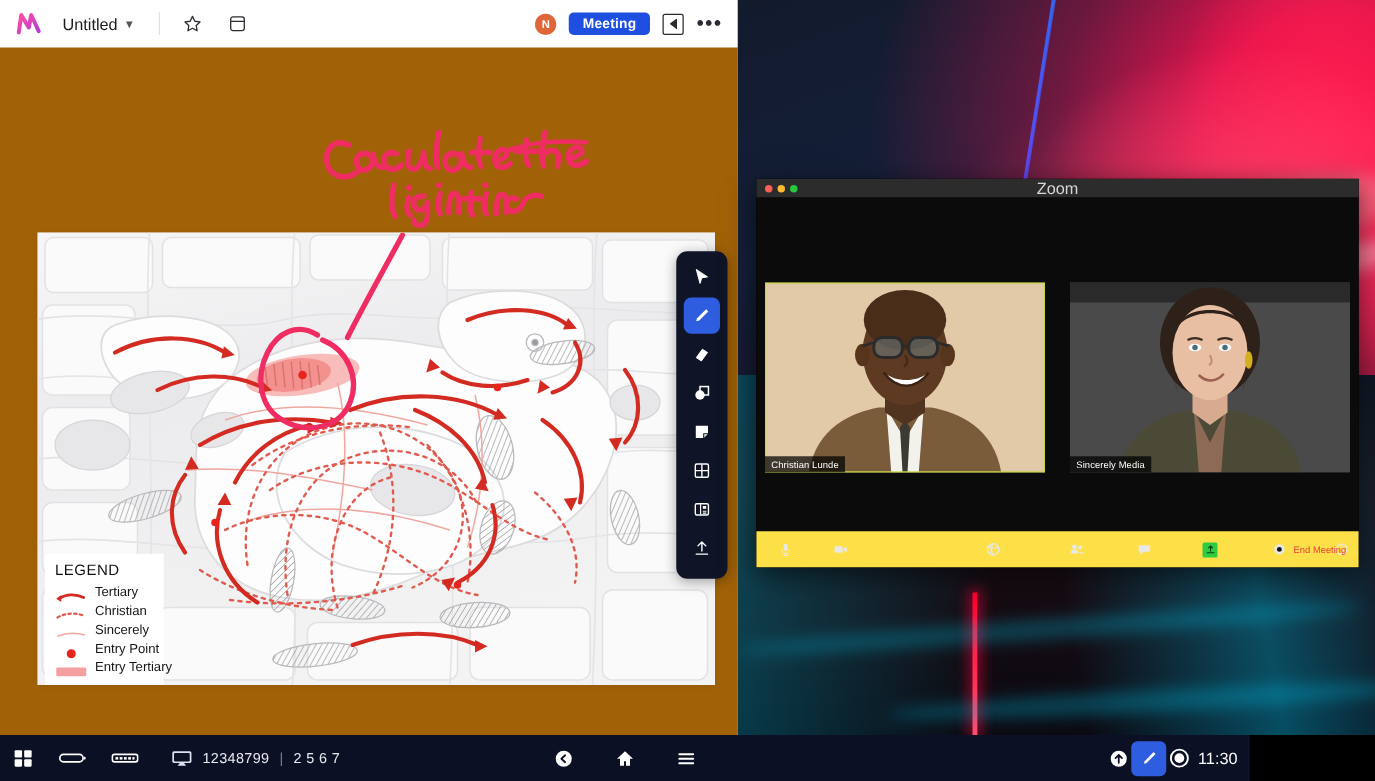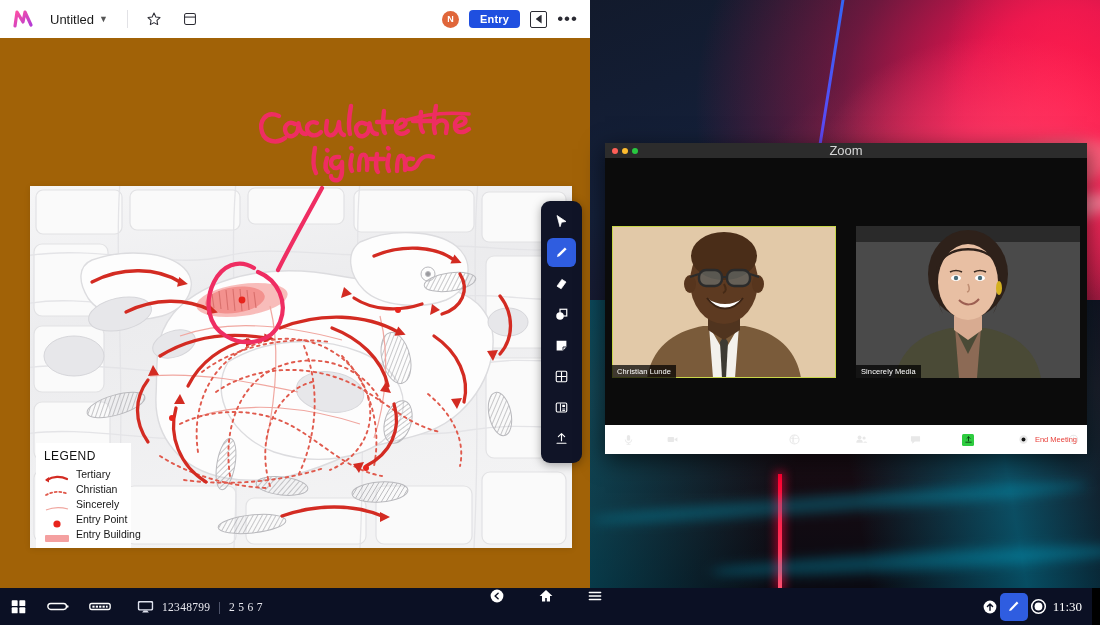--- a/index.html
+++ b/index.html
@@ -88,28 +88,28 @@
   .tl { width:6px; height:6px; border-radius:50%; margin-right:4px; }
   .zw-title-txt { position:absolute; left:0; right:0; text-align:center; font-size:13px;
     color:#d6d6d6; }
   .zw-body { position:relative; height:296px; background:#0b0b0b; }
   .tiles { position:absolute; left:7px; top:68px; width:468px; height:152px; display:flex; gap:20px;justify-content:space-between; }
   .tile { position:relative; flex:1; overflow:hidden; background:#3a3a3a; }
   .tile.active { outline:1.5px solid #c8d64a; outline-offset:-1.5px; }
   .tile-name { position:absolute; left:0; bottom:0; background:rgba(0,0,0,.72); color:#fff;
     font-size:7.5px; padding:2px 5px; letter-spacing:.1px; }
   .zw-controls { position:absolute; left:0; bottom:0; width:100%; height:29px;
-    background:#ffffff; display:flex; align-items:center; }
+    background:#fde047; display:flex; align-items:center; }
   .zc { width:28px; display:flex; align-items:center; justify-content:center; color:#e8e8e8; cursor:pointer; }
   .zc.green { color:#2ecc40; }
   .end-meet { position:absolute; right:10px; font-size:7.5px; color:#e8403a; cursor:pointer; }
 
   
-  #taskbar { position:absolute; left:0; bottom:0; width:1092px; height:37px;
-    background:#0b1024; display:flex; padding:0 10px;font-family:Liberation Serif, serif; }
+  #taskbar { position:absolute; left:0; bottom:0; width:1000px; height:37px;
+    background:#0b1024; display:flex; align-items:center; padding:0 10px; }
   .tb { display:flex; align-items:center; justify-content:center; cursor:pointer; color:#fff; }
   .tb-left { display:flex; align-items:center; gap:20px; }
   .tb-text { font-size:11.5px; color:#e9e9ef; letter-spacing:.3px; display:flex;
     align-items:center; gap:8px; margin-left:6px; }
   .tb-sep { color:#7b8199; }
   .tb-center { position:absolute; left:0; right:0; display:flex; justify-content:center;
     align-items:center; gap:33px; pointer-events:none; }
   .tb-center > * { pointer-events:auto; }
   .tb-right { margin-left:auto; display:flex; align-items:center; gap:2px; }
   .tb-sq { width:28px; height:28px; border-radius:5px; display:flex; align-items:center;
@@ -161,21 +161,21 @@
       <div class="hicon">
         <svg viewBox="0 0 20 20" width="16" height="16">
           <rect x="3.2" y="3.2" width="13.6" height="13.6" rx="2.2" fill="none" stroke="#2b2b33" stroke-width="1.3"></rect>
           <path d="M3.2 7.6h13.6" stroke="#2b2b33" stroke-width="1.3"></path>
           </svg>
       </div>
       <div class="hdr-spacer"></div>
       <div class="avatar">
         <span>N</span>
       </div>
-      <button class="invite-btn">Entry</button>
+      <button class="invite-btn">Meeting</button>
       <div class="panel-btn">
           <i></i>
         </div>
       <div class="dots">•••</div>
     </div>
 
     <div class="board">
 
       <div class="handwrite">
         <svg viewBox="0 0 230 90" width="230" height="90">
@@ -423,21 +423,21 @@
           </span>
           <span class="lbl">Entry Point</span>
         </div>
 
         <div class="legend-row">
           <span class="sw">
             <svg viewBox="0 0 26 9" width="26" height="9">
                 <rect x="1" y="1" width="24" height="7" rx="1" fill="#f4a0a0"></rect>
               </svg>
           </span>
-          <span class="lbl">Entry Building</span>
+          <span class="lbl">Entry Tertiary</span>
         </div>
       </div>
 
       <div class="toolbar">
         <div class="tool">
           <svg viewBox="0 0 20 20" width="15" height="15">
               <path d="M4 2 L16 10 L10 11 L8 17 Z" fill="#fff" stroke="#fff" stroke-width="1" stroke-linejoin="round"></path>
             </svg>
         </div>
         <div class="tool active">

